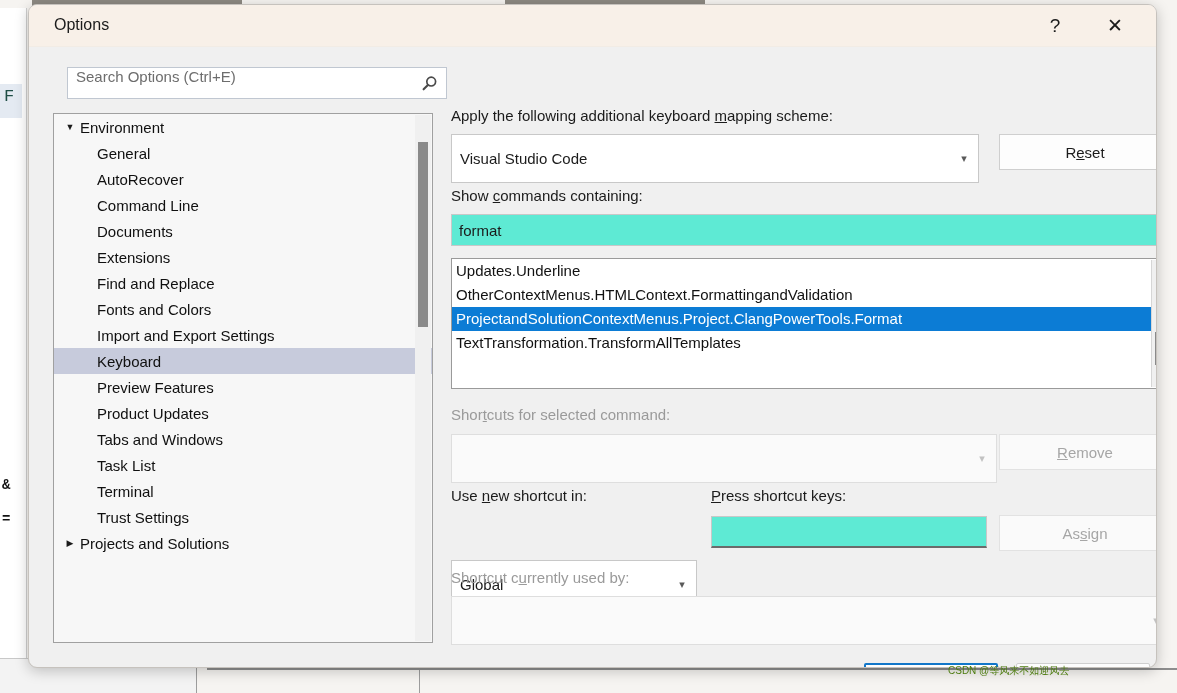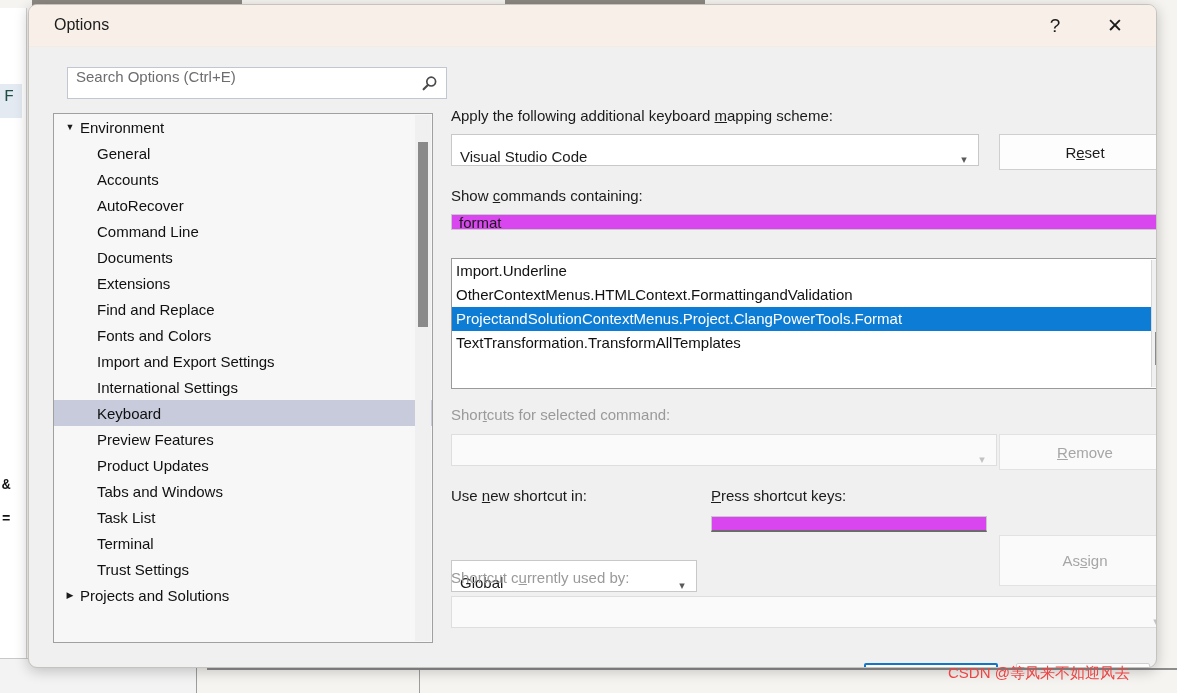--- a/index.html
+++ b/index.html
@@ -214,22 +214,22 @@
     white-space: nowrap;
   }
   .field-label.disabled { color: #9a9a9a; }
   .acc { text-decoration: underline; }
 
   .combo {
     background: #ffffff;
     border: 1px solid #c8c8c8;
     box-sizing: border-box;
     display: flex;
-    align-items: flex-end;
-    height: 32px;
+    align-items: center;
+    height: 49px;
     cursor: default;
     position: relative;
   }
   .combo .val {
     flex: 1;
     padding-left: 8px;
     font-size: 15px;
     color: #1b1b1b;
     white-space: nowrap;
     overflow: hidden;
@@ -259,24 +259,24 @@
     cursor: default;
     height: 36px;
   }
   .btn.disabled {
     color: #a6a6a6;
     background: #fafafa;
     border-color: #e2e2e2;
   }
 
   .textbox {
-    background: #d946ef;
+    background: #5eead4;
     border: 1px solid #c8c8c8;
     box-sizing: border-box;
-    height: 16px;
+    height: 32px;
     display: flex;
     align-items: center;
   }
   .textbox input {
     flex: 1;
     border: 0;
     outline: 0;
     background: transparent;
     font-family: "Liberation Sans", sans-serif;
     font-size: 15px;
@@ -333,21 +333,21 @@
   }
 
   #shortcuts-label { position: absolute; left: 2px; top: 359px; }
   #shortcuts-combo { position: absolute; left: 2px; top: 387px; width: 546px; }
   #remove-btn { position: absolute; left: 550px; top: 387px; width: 172px; height: 36px; }
 
   #usein-label { position: absolute; left: 2px; top: 440px; }
   #usein-combo { position: absolute; left: 2px; top: 469px; width: 246px; margin-top: 44px; }
   #presskeys-label { position: absolute; left: 262px; top: 440px; }
   #presskeys-box { position: absolute; left: 262px; top: 469px; width: 276px; }
-  #assign-btn { position: absolute; left: 550px; top: 468px; width: 172px; height: 51px; margin-top: 20px; }
+  #assign-btn { position: absolute; left: 550px; top: 468px; width: 172px; height: 36px; }
 
   #usedby-label { position: absolute; left: 2px; top: 522px; }
   #usedby-combo { position: absolute; left: 2px; top: 549px; width: 720px; }
 
   
   #ok-btn {
     position: absolute;
     left: 835px;
     top: 616px;
     width: 134px;
@@ -365,22 +365,22 @@
     background: #fdfdfd;
     border: 1px solid #cfcfcf;
     border-radius: 2px;
   }
 
   
   #watermark {
     position: absolute;
     left: 948px;
     top: 664px;
-    font-size: 15px;
-    color: #ef4444;
+    font-size: 10px;
+    color: #4d7c0f;
     white-space: nowrap;
     pointer-events: none;
   }
 </style>
 </head>
 <body>
 
 <div id="backdrop">
   <div class="bg-tab" style="left:32px;  width:210px;"></div>
   <div class="bg-tab" style="left:505px; width:200px;"></div>
@@ -423,45 +423,39 @@
     <div id="tree-box">
       <div id="tree-items">
           <div class="tree-item lvl0">
             <span class="tw">▼</span>
             <span>Environment</span>
           </div>
           <div class="tree-item lvl1">
             <span>General</span>
           </div>
           <div class="tree-item lvl1">
-            <span>Accounts</span>
-          </div>
-          <div class="tree-item lvl1">
             <span>AutoRecover</span>
           </div>
           <div class="tree-item lvl1">
             <span>Command Line</span>
           </div>
           <div class="tree-item lvl1">
             <span>Documents</span>
           </div>
           <div class="tree-item lvl1">
             <span>Extensions</span>
           </div>
           <div class="tree-item lvl1">
             <span>Find and Replace</span>
           </div>
           <div class="tree-item lvl1">
             <span>Fonts and Colors</span>
           </div>
           <div class="tree-item lvl1">
             <span>Import and Export Settings</span>
-          </div>
-          <div class="tree-item lvl1">
-            <span>International Settings</span>
           </div>
           <div class="tree-item lvl1 selected">
             <span>Keyboard</span>
           </div>
           <div class="tree-item lvl1">
             <span>Preview Features</span>
           </div>
           <div class="tree-item lvl1">
             <span>Product Updates</span>
           </div>
@@ -507,21 +501,21 @@
       <div id="showcmd-label" class="field-label">
         <span>Show </span><span class="acc">c</span><span>ommands containing:</span>
       </div>
 
       <div id="showcmd-box" class="textbox">
         <input type="text" id="showcmd-input" placeholder="" value="format" style="">
       </div>
 
       <div id="cmd-list">
         <div id="cmd-items">
-            <div class="cmd-item">Import.Underline</div>
+            <div class="cmd-item">Updates.Underline</div>
             <div class="cmd-item">OtherContextMenus.HTMLContext.FormattingandValidation</div>
             <div class="cmd-item selected">ProjectandSolutionContextMenus.Project.ClangPowerTools.Format</div>
             <div class="cmd-item">TextTransformation.TransformAllTemplates</div>
           </div>
         <div id="cmd-scrollbar">
           <div id="cmd-thumb"></div>
         </div>
       </div>
 
       <div id="shortcuts-label" class="field-label disabled">

